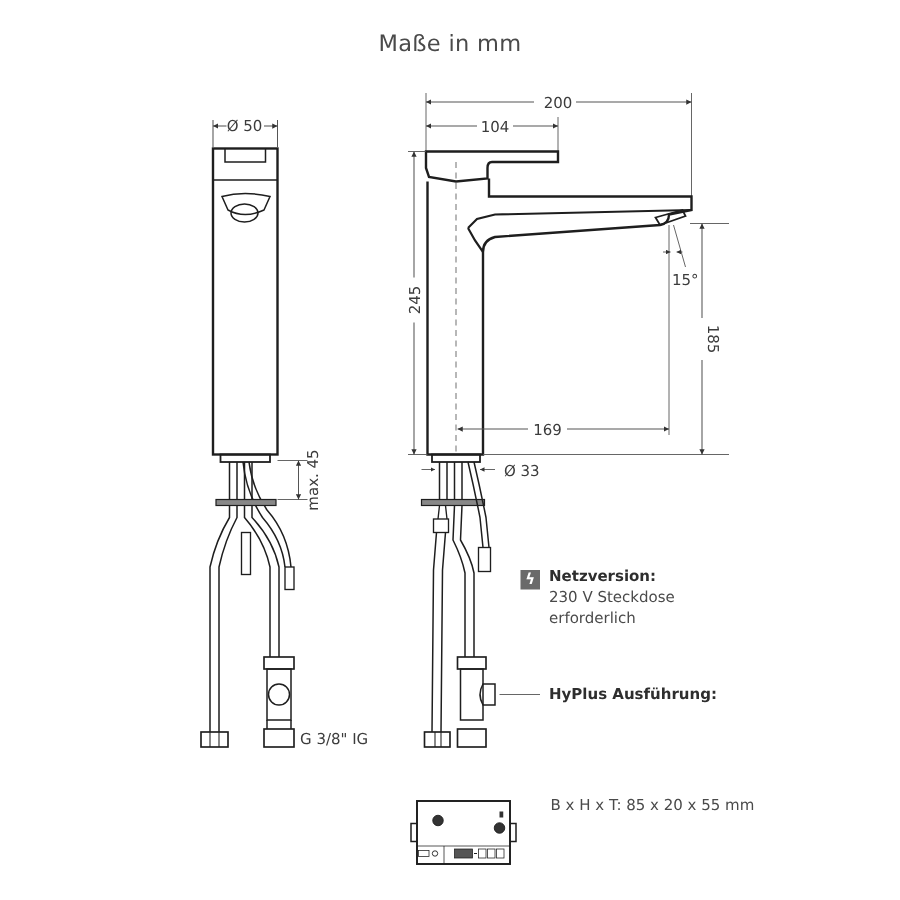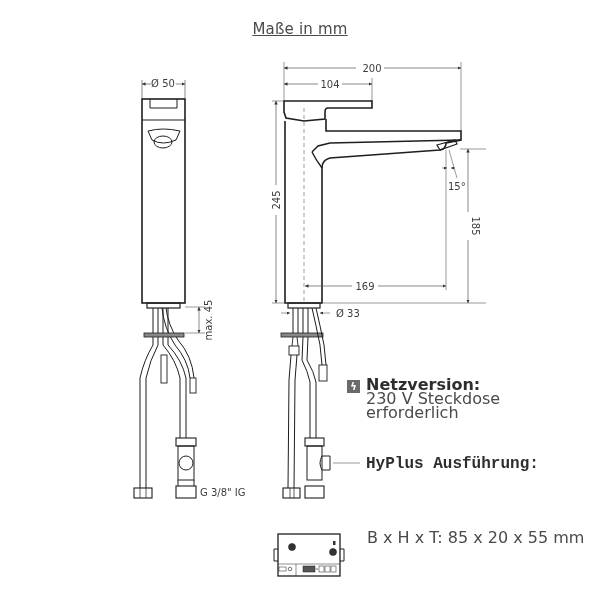--- a/index.html
+++ b/index.html
@@ -1,22 +1,22 @@
 <!DOCTYPE html>
 <html><head>
   <meta charset="utf-8">
   <style>
     html, body { margin: 0; padding: 0; background: #ffffff; }
     body { width: 600px; height: 600px; position: relative; overflow: hidden;
            font-family: "DejaVu Sans", sans-serif; color: #3c3c3c; }
     .title { position: absolute; left: 0; width: 600px; top: 20px; text-align: center;
-             font-size: 15px; color: #4a4a4a; letter-spacing: 0.2px; text-decoration: underline; }
+             font-size: 15px; color: #4a4a4a; letter-spacing: 0.2px; }
     svg { position: absolute; left: 0; top: 0; }
     .dim { font-family: "DejaVu Sans", sans-serif; font-size: 10px; fill: #3c3c3c; }
-    .note { position: absolute; font-size: 16px; line-height: 14px; color: #4a4a4a; }
+    .note { position: absolute; font-size: 10px; line-height: 14px; color: #4a4a4a; }
     .note .hd { font-weight: bold; color: #2e2e2e; display: block; }
     .note span { display: block; }
     .bolt { position: absolute; left: 347px; top: 380px; width: 13px; height: 13px;
             background: #6a6a6a; color: #fff; font-size: 10px; line-height: 13px;
             text-align: center; font-weight: bold; }
   </style>
 </head>
 <body>
 
 <div class="title">Maße in mm</div>
@@ -171,18 +171,18 @@
     <line x1="296" y1="564" x2="296" y2="576" stroke-width="0.5"></line>
   </g>
 </svg>
 
 <div class="bolt">ϟ</div>
 <div class="note" style="left:366px; top:378px;">
   <span class="hd">Netzversion:</span>
   <span>230 V Steckdose</span>
   <span>erforderlich</span>
 </div>
-<div class="note" style="left:366px; top:457px;font-family:Liberation Mono, monospace;">
+<div class="note" style="left:366px; top:457px;">
   <span class="hd">HyPlus Ausführung:</span>
 </div>
 <div class="note" style="left:367px; top:531px;">
   <span>B x H x T: 85 x 20 x 55 mm</span>
 </div>
 
 </body></html>

